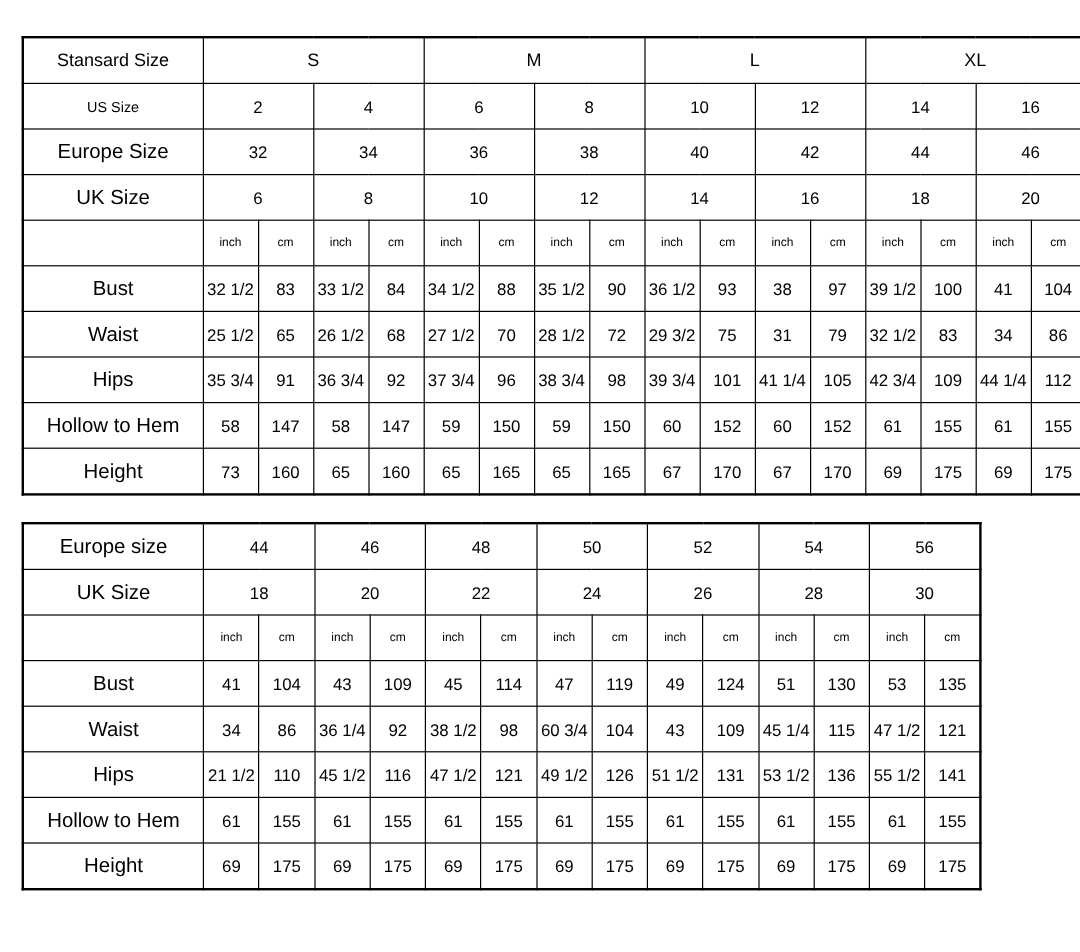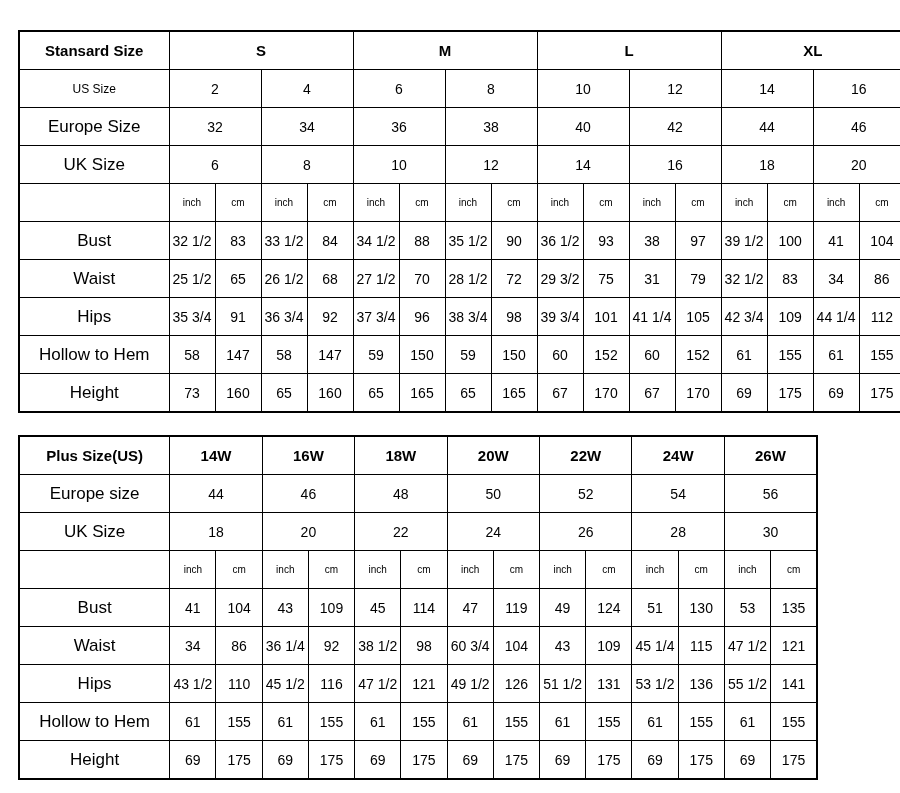--- a/index.html
+++ b/index.html
@@ -31,21 +31,21 @@
     border: 1px solid #000;
     text-align: center;
     vertical-align: middle;
     font-size: 14px;
     padding: 0;
     height: 37px;
     white-space: nowrap;
     overflow: hidden;
   }
   table.size-chart td.hdr {
-    font-weight: bold;
+    font-weight: normal;
     font-size: 15px;
   }
   table.size-chart td.rowlabel {
     font-size: 17px;
   }
   table.size-chart td.rowlabel-bold {
     font-weight: normal;
     font-size: 12px;
   }
   table.size-chart td.unit {
@@ -259,30 +259,20 @@
         <col style="width:46px">
       <col style="width:46px">
         <col style="width:46px">
         <col style="width:46px">
         <col style="width:46px">
       <col style="width:46px">
         <col style="width:46px">
     </colgroup>
     <tbody id="plus-body">
         <tr>
-          <td class="hdr">Plus Size(US)</td>
-          <td class="hdr" colspan="2">14W</td>
-          <td class="hdr" colspan="2">16W</td>
-          <td class="hdr" colspan="2">18W</td>
-          <td class="hdr" colspan="2">20W</td>
-          <td class="hdr" colspan="2">22W</td>
-          <td class="hdr" colspan="2">24W</td>
-          <td class="hdr" colspan="2">26W</td>
-        </tr>
-        <tr>
           <td class="rowlabel">Europe size</td>
           <td colspan="2">44</td>
           <td colspan="2">46</td>
           <td colspan="2">48</td>
           <td colspan="2">50</td>
           <td colspan="2">52</td>
           <td colspan="2">54</td>
           <td colspan="2">56</td>
         </tr>
         <tr>
@@ -341,21 +331,21 @@
           <td>104</td>
           <td>43</td>
           <td>109</td>
           <td>45 1/4</td>
           <td>115</td>
           <td>47 1/2</td>
           <td>121</td>
         </tr>
         <tr>
           <td class="rowlabel">Hips</td>
-          <td>43 1/2</td>
+          <td>21 1/2</td>
           <td>110</td>
           <td>45 1/2</td>
           <td>116</td>
           <td>47 1/2</td>
           <td>121</td>
           <td>49 1/2</td>
           <td>126</td>
           <td>51 1/2</td>
           <td>131</td>
           <td>53 1/2</td>

